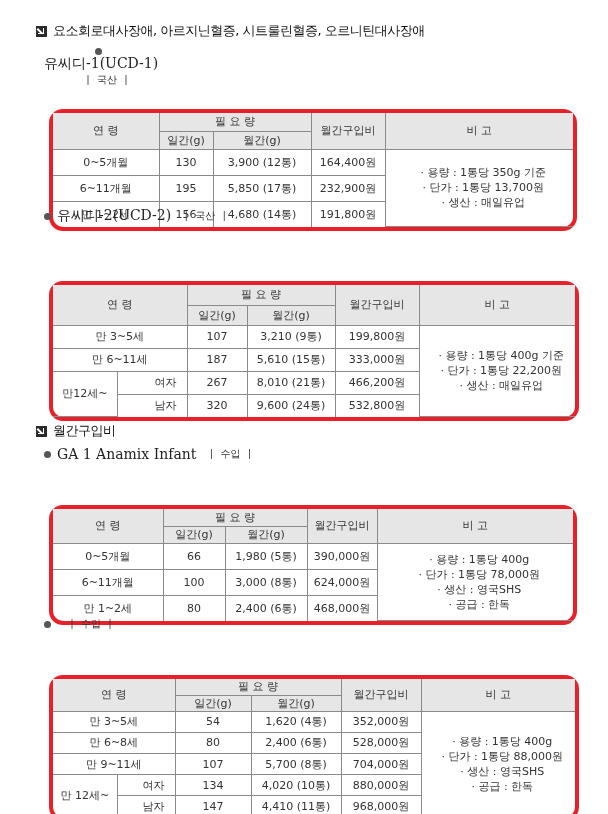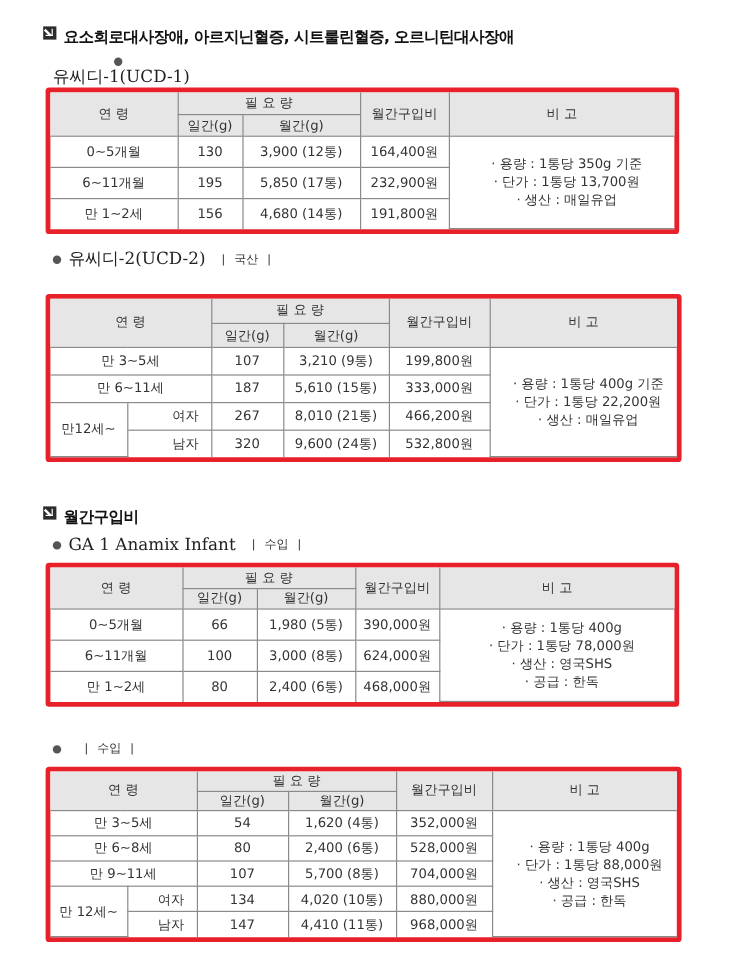--- a/index.html
+++ b/index.html
@@ -3,22 +3,22 @@
 <meta charset="utf-8">
 <style>
   html, body { margin: 0; padding: 0; background: #ffffff; }
   body {
     width: 608px; height: 814px; position: relative; overflow: hidden;
     font-family: "DejaVu Sans", "Liberation Sans", sans-serif;
     color: #222;
   }
   .section-title {
     position: absolute; left: 36px;
-    font-size: 13px; font-weight: bold; color: #111;
-    display: flex; gap: 6px; letter-spacing: -0.5px;
+    font-size: 13px; font-weight: normal; color: #111;
+    display: flex; align-items: center; gap: 6px; letter-spacing: -0.5px;
   }
   .sq-icon {
     display: inline-block; width: 11px; height: 11px; background: #2b2b2b;
     position: relative;
   }
   .sq-icon::after {
     content: ""; position: absolute; left: 2px; top: 2px; width: 5px; height: 5px;
     border-right: 1.5px solid #fff; border-bottom: 1.5px solid #fff;
   }
   .sq-icon::before {
@@ -26,22 +26,22 @@
     background: #fff; transform-origin: left top; transform: rotate(45deg);
   }
   .sub-title {
     position: absolute; left: 44px;
     font-family: "DejaVu Serif", "Liberation Serif", serif;
     font-size: 14px; color: #222; display: flex; align-items: center;
   }
   .bullet { display: inline-block; width: 7px; height: 7px; border-radius: 50%; background: #555; margin-right: 6px; }
   .origin { font-family: Liberation Mono, monospace; font-size: 10px; margin-left: 12px; color: #333; }
   .tbl-wrap {
-    position: absolute; left: 38px; border: 4px solid #e8202a; border-radius: 3px;
-    background: #fff; box-sizing: border-box;
+    position: absolute; left: 49px; border: 4px solid #e8202a; border-radius: 14px;
+    background: #fff; box-sizing: border-box; margin-top: 36px;
   }
   table { border-collapse: collapse; width: 100%; height: 100%; font-size: 11px; }
   th, td { border: 1px solid #8a8a8a; text-align: center; padding: 0; color: #333; font-weight: normal; }
   th { background: #e6e6e6; }
   tr:first-child th { border-top: none; }
   tr th:first-child, tr td:first-child { border-left: none; }
   tr th:last-child, tr td:last-child { border-right: none; }
   tr:last-child td { border-bottom: none; }
   td.note { text-align: center; padding-left: 8px; line-height: 15px; font-size: 11px; }
   .note div { white-space: nowrap; }

